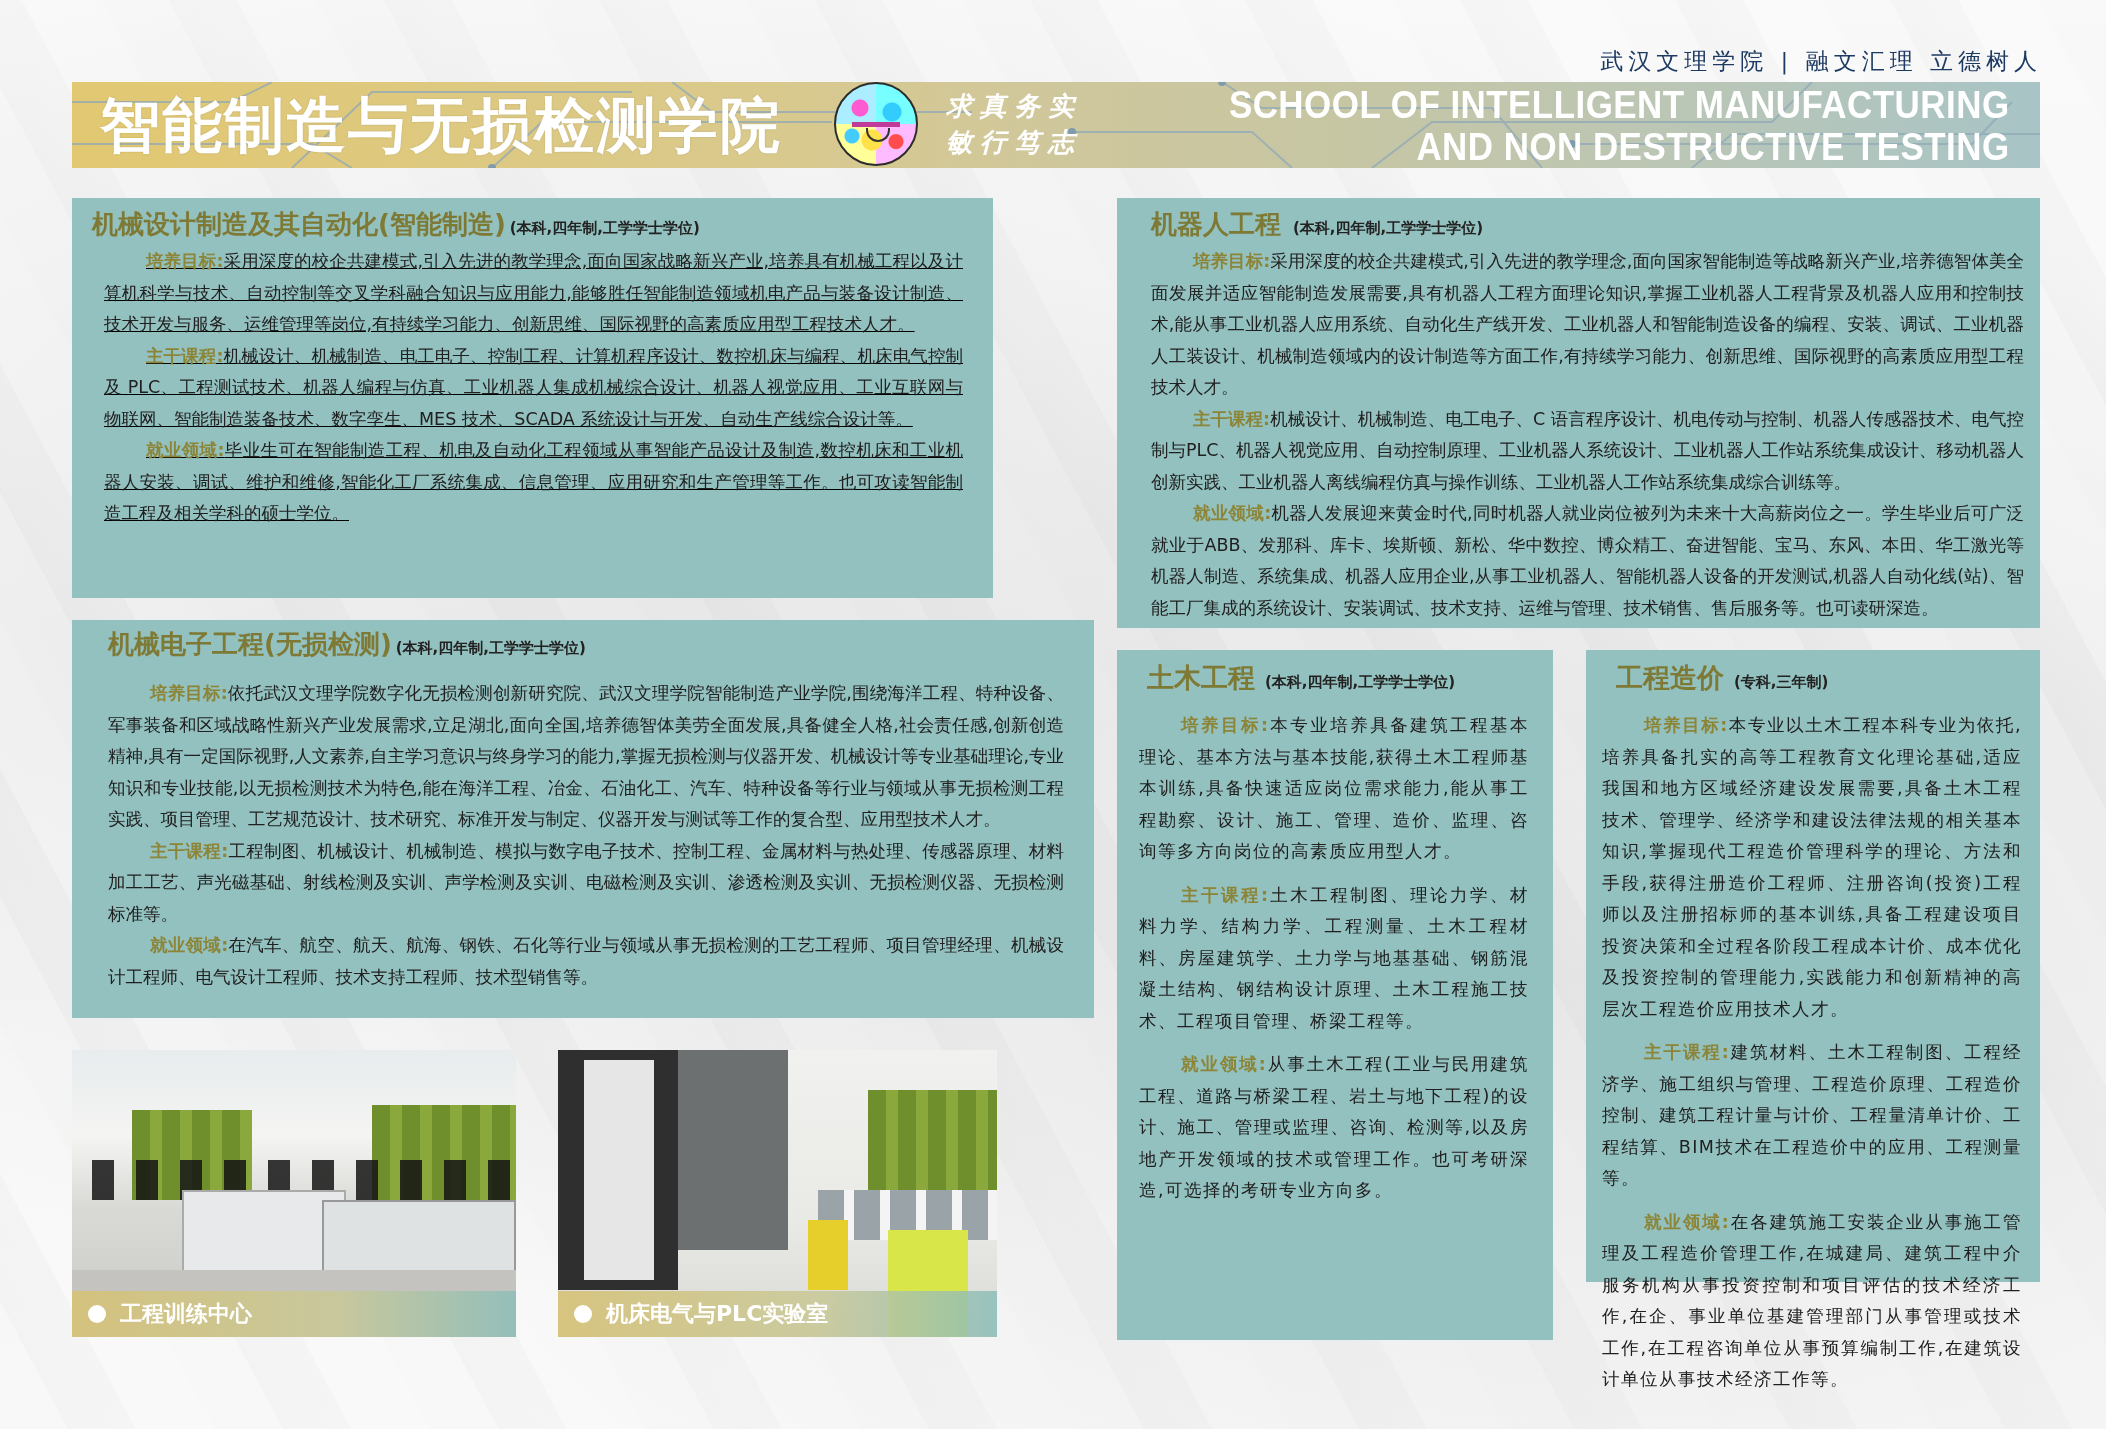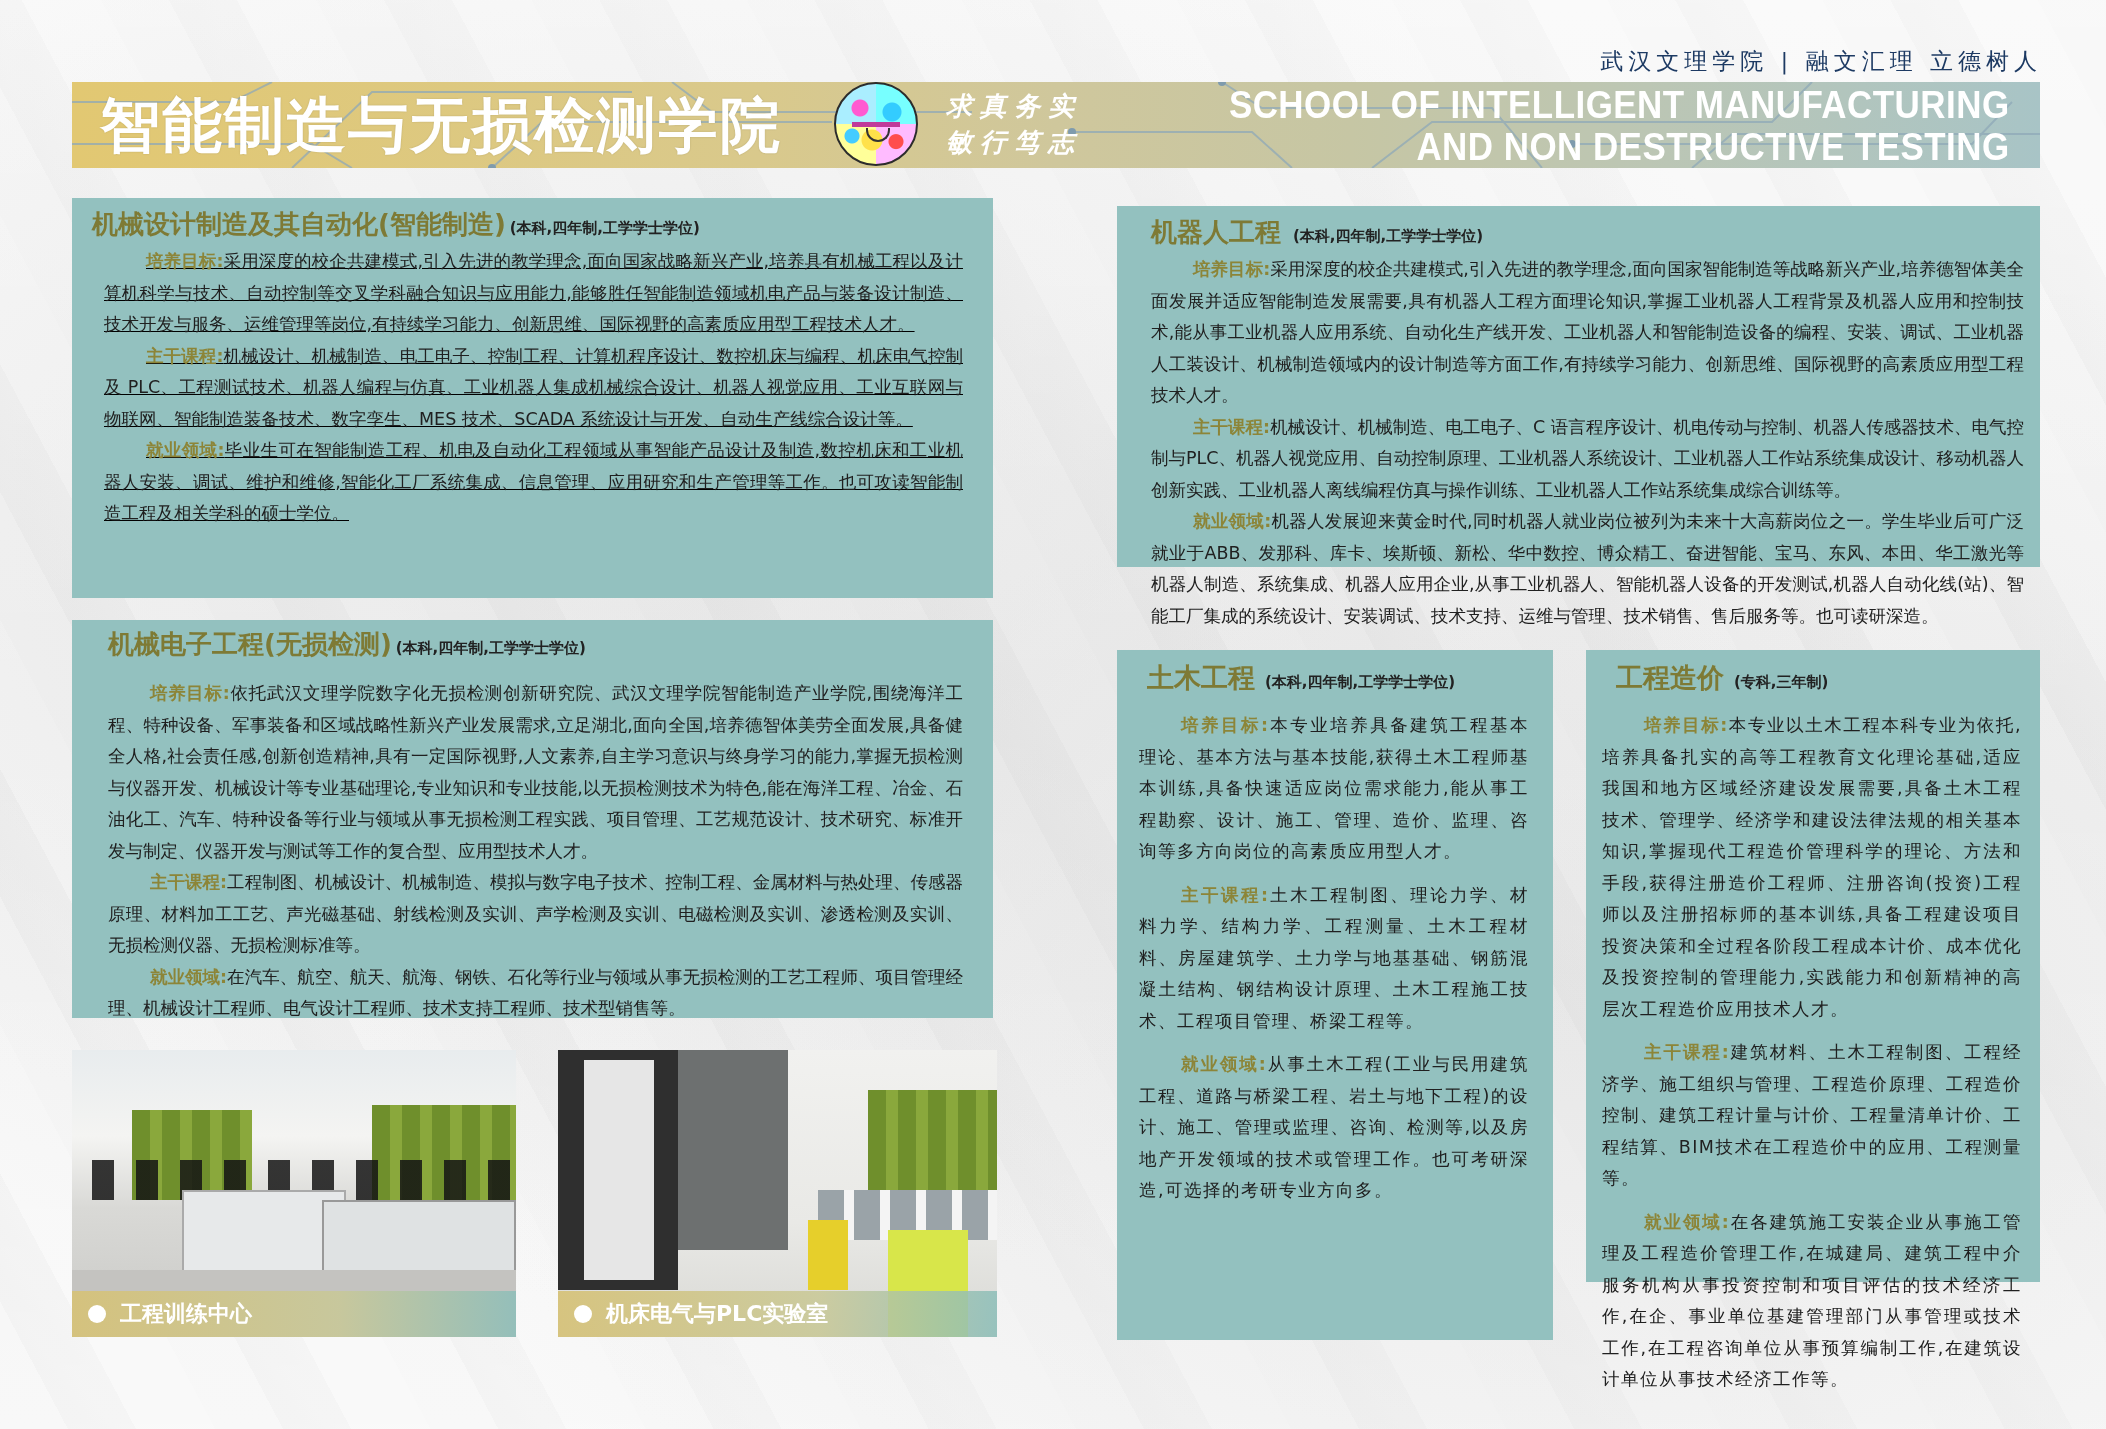--- a/index.html
+++ b/index.html
@@ -106,21 +106,21 @@
   <h2>
     <span>机械设计制造及其自动化(智能制造)</span><span class="sub">(本科,四年制,工学学士学位)</span>
   </h2>
   <div style="padding-left:12px;margin-top:2px;text-decoration:underline;">
     <p><span class="lbl">培养目标:</span><span>采用深度的校企共建模式,引入先进的教学理念,面向国家战略新兴产业,培养具有机械工程以及计算机科学与技术、自动控制等交叉学科融合知识与应用能力,能够胜任智能制造领域机电产品与装备设计制造、技术开发与服务、运维管理等岗位,有持续学习能力、创新思维、国际视野的高素质应用型工程技术人才。</span></p>
     <p><span class="lbl">主干课程:</span><span>机械设计、机械制造、电工电子、控制工程、计算机程序设计、数控机床与编程、机床电气控制及 PLC、工程测试技术、机器人编程与仿真、工业机器人集成机械综合设计、机器人视觉应用、工业互联网与物联网、智能制造装备技术、数字孪生、MES 技术、SCADA 系统设计与开发、自动生产线综合设计等。</span></p>
     <p><span class="lbl">就业领域:</span><span>毕业生可在智能制造工程、机电及自动化工程领域从事智能产品设计及制造,数控机床和工业机器人安装、调试、维护和维修,智能化工厂系统集成、信息管理、应用研究和生产管理等工作。也可攻读智能制造工程及相关学科的硕士学位。</span></p>
   </div>
 </div>
 
-<div class="panel" style="left:72px;top:620px;width:921px;height:398px;padding:8px 30px 0 36px;">
+<div class="panel" style="left:72px;top:620px;width:1022px;height:398px;padding:8px 30px 0 36px;">
   <h2>
     <span>机械电子工程(无损检测)</span><span class="sub">(本科,四年制,工学学士学位)</span>
   </h2>
   <div style="margin-top:14px;">
     <p><span class="lbl">培养目标:</span><span>依托武汉文理学院数字化无损检测创新研究院、武汉文理学院智能制造产业学院,围绕海洋工程、特种设备、军事装备和区域战略性新兴产业发展需求,立足湖北,面向全国,培养德智体美劳全面发展,具备健全人格,社会责任感,创新创造精神,具有一定国际视野,人文素养,自主学习意识与终身学习的能力,掌握无损检测与仪器开发、机械设计等专业基础理论,专业知识和专业技能,以无损检测技术为特色,能在海洋工程、冶金、石油化工、汽车、特种设备等行业与领域从事无损检测工程实践、项目管理、工艺规范设计、技术研究、标准开发与制定、仪器开发与测试等工作的复合型、应用型技术人才。</span></p>
     <p><span class="lbl">主干课程:</span><span>工程制图、机械设计、机械制造、模拟与数字电子技术、控制工程、金属材料与热处理、传感器原理、材料加工工艺、声光磁基础、射线检测及实训、声学检测及实训、电磁检测及实训、渗透检测及实训、无损检测仪器、无损检测标准等。</span></p>
     <p><span class="lbl">就业领域:</span><span>在汽车、航空、航天、航海、钢铁、石化等行业与领域从事无损检测的工艺工程师、项目管理经理、机械设计工程师、电气设计工程师、技术支持工程师、技术型销售等。</span></p>
   </div>
 </div>
 
@@ -149,21 +149,21 @@
     <div style="position:absolute;left:260px;top:140px;width:179px;height:50px;background:repeating-linear-gradient(90deg,#9aa3a8 0 26px,#f4f4f4 26px 36px);"></div>
     <div style="position:absolute;left:250px;top:170px;width:40px;height:70px;background:#e6cf2b;"></div>
     <div style="position:absolute;left:330px;top:180px;width:80px;height:107px;background:#d8e64a;"></div>
   </div>
   <div class="cap">
     <div class="dot"></div>
     <span class="t">机床电气与PLC实验室</span>
   </div>
 </div>
 
-<div class="panel" style="left:1117px;top:206px;width:923px;height:361px;padding:10px 16px 0 34px;">
+<div class="panel" style="left:1117px;top:198px;width:923px;height:430px;padding:10px 16px 0 34px;">
   <h2>
     <span>机器人工程</span><span class="sub" style="margin-left:12px;">(本科,四年制,工学学士学位)</span>
   </h2>
   <div style="margin-top:2px;">
     <p><span class="lbl">培养目标:</span><span>采用深度的校企共建模式,引入先进的教学理念,面向国家智能制造等战略新兴产业,培养德智体美全面发展并适应智能制造发展需要,具有机器人工程方面理论知识,掌握工业机器人工程背景及机器人应用和控制技术,能从事工业机器人应用系统、自动化生产线开发、工业机器人和智能制造设备的编程、安装、调试、工业机器人工装设计、机械制造领域内的设计制造等方面工作,有持续学习能力、创新思维、国际视野的高素质应用型工程技术人才。</span></p>
     <p><span class="lbl">主干课程:</span><span>机械设计、机械制造、电工电子、C 语言程序设计、机电传动与控制、机器人传感器技术、电气控制与PLC、机器人视觉应用、自动控制原理、工业机器人系统设计、工业机器人工作站系统集成设计、移动机器人创新实践、工业机器人离线编程仿真与操作训练、工业机器人工作站系统集成综合训练等。</span></p>
     <p><span class="lbl">就业领域:</span><span>机器人发展迎来黄金时代,同时机器人就业岗位被列为未来十大高薪岗位之一。学生毕业后可广泛就业于ABB、发那科、库卡、埃斯顿、新松、华中数控、博众精工、奋进智能、宝马、东风、本田、华工激光等机器人制造、系统集成、机器人应用企业,从事工业机器人、智能机器人设备的开发测试,机器人自动化线(站)、智能工厂集成的系统设计、安装调试、技术支持、运维与管理、技术销售、售后服务等。也可读研深造。</span></p>
   </div>
 </div>
 

